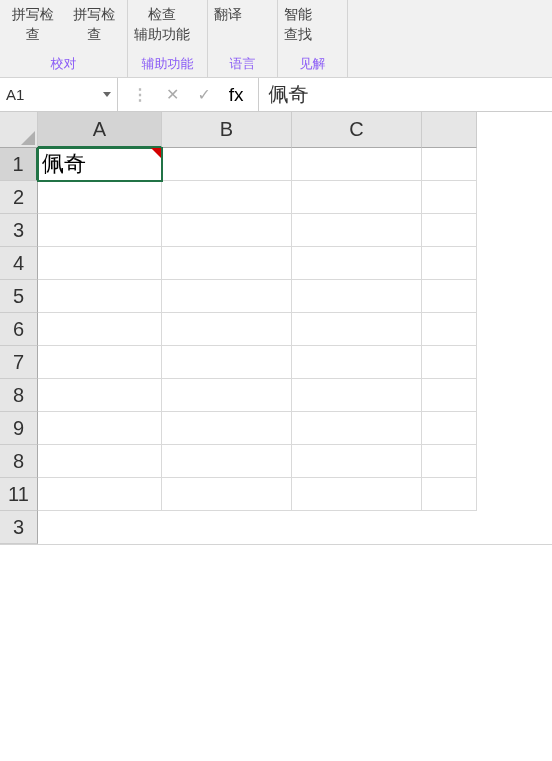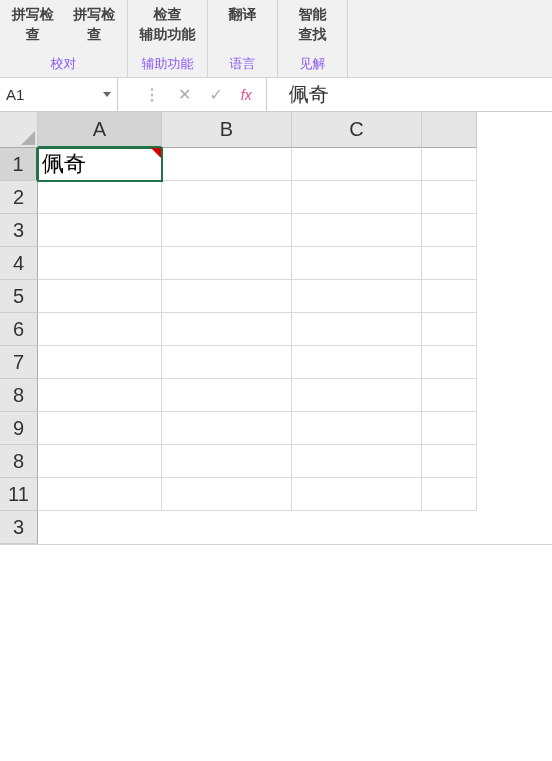--- a/index.html
+++ b/index.html
@@ -21,45 +21,42 @@
       border-right: 1px solid #d4d4d4;
       display: flex;
       flex-direction: column;
       justify-content: space-between;
       padding: 4px 6px 4px 6px;
       text-align: center;
     }
     .ribbon-group-top {
       display: flex;
       gap: 8px;
-      justify-content: center;
       flex: 1;
       align-items: flex-start;
-      font-weight: bold;
     }
     .ribbon-btn {
       display: flex;
       flex-direction: column;
       align-items: center;
       font-size: 14px;
       line-height: 20px;
       cursor: default;
     }
     .ribbon-group-label {
       font-size: 13px;
       color: #8b5cf6;
       padding-top: 2px;
     }
     .formula-bar {
       display: flex;
       align-items: center;
       border-bottom: 1px solid #ccc;
       height: 34px;
       background: #fff;
-      gap: 12px;
     }
     .name-box {
       width: 118px;
       border-right: 1px solid #ccc;
       display: flex;
       align-items: center;
       padding: 0 6px;
       font-size: 15px;
       color: #333;
       height: 100%;
@@ -75,21 +72,21 @@
     .fb-btns {
       display: flex;
       align-items: center;
       gap: 18px;
       padding: 0 14px;
       border-right: 1px solid #ccc;
       height: 100%;
       color: #aaa;
     }
     .fb-icon { font-size: 16px; }
-    .fx { font-style: italic; font-size: 14px; color: #ec4899; }
+    .fx { font-size: 19px; color: #000000; }
     .formula-input {
       flex: 1;
       padding: 0 10px;
       font-size: 20px;
       color: #333;
     }
     .sheet-area {
       display: flex;
       background: #fff;
     }

